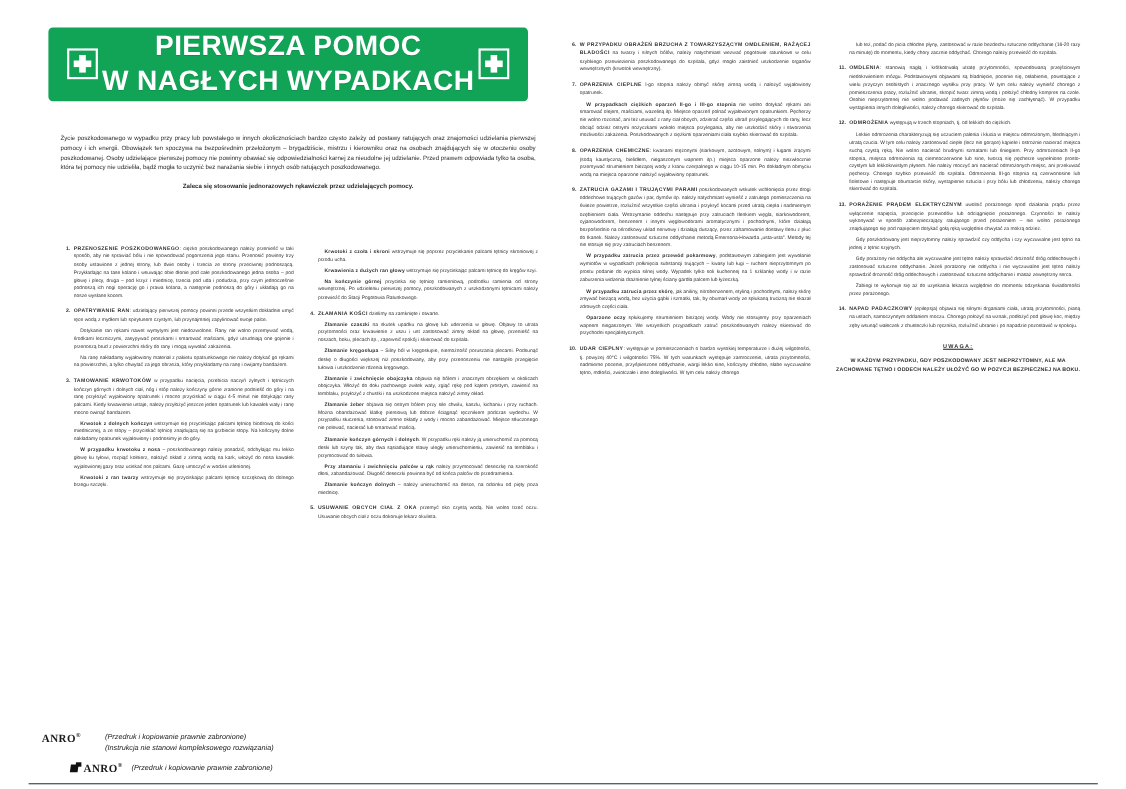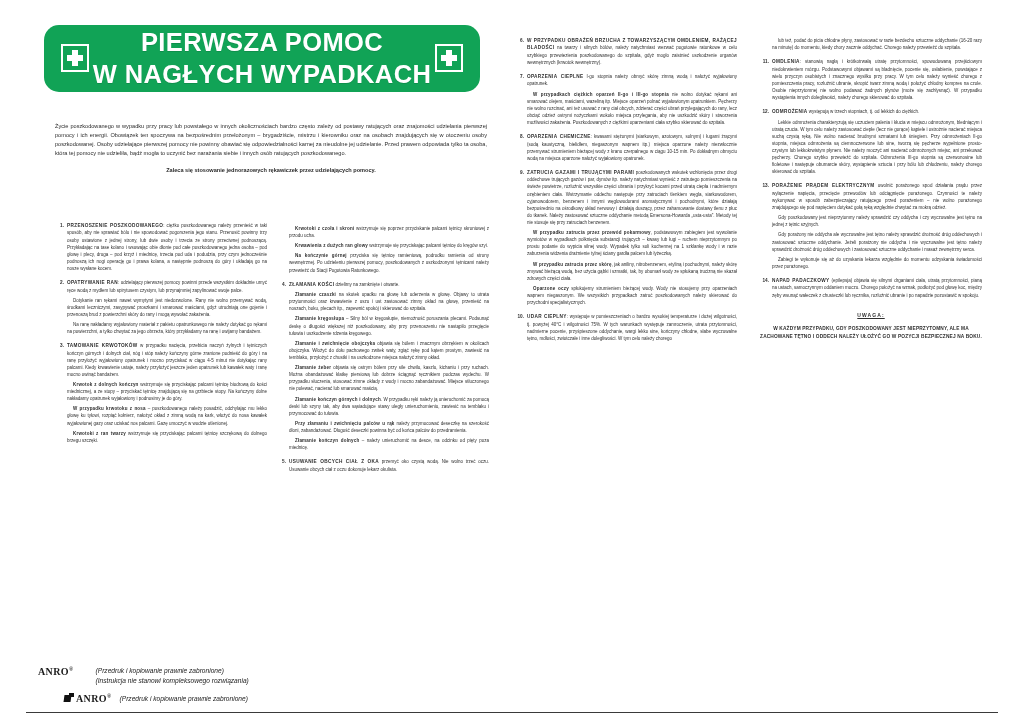--- a/index.html
+++ b/index.html
@@ -23,21 +23,21 @@
   }
 
   
   .header-banner {
     position: absolute;
     left: 44px;
     top: 25px;
     width: 436px;
     height: 67px;
     background: #11a356;
-    border-radius: 15px;
+    border-radius: 4px;
     display: flex;
     align-items: center;
     justify-content: center;
   }
   .header-title {
     text-align: center;
     color: #ffffff;
     font-weight: bold;
     font-size: 25.5px;
     line-height: 1.22;

